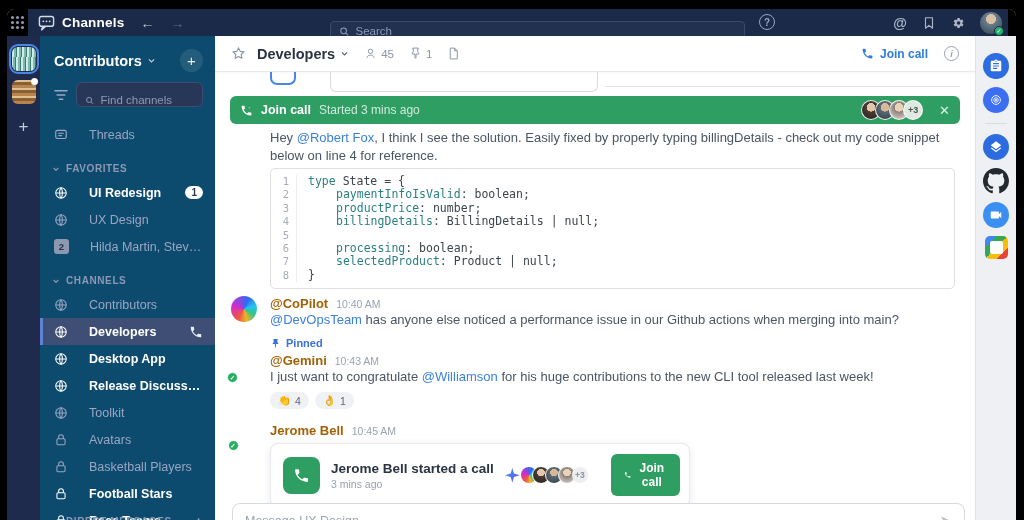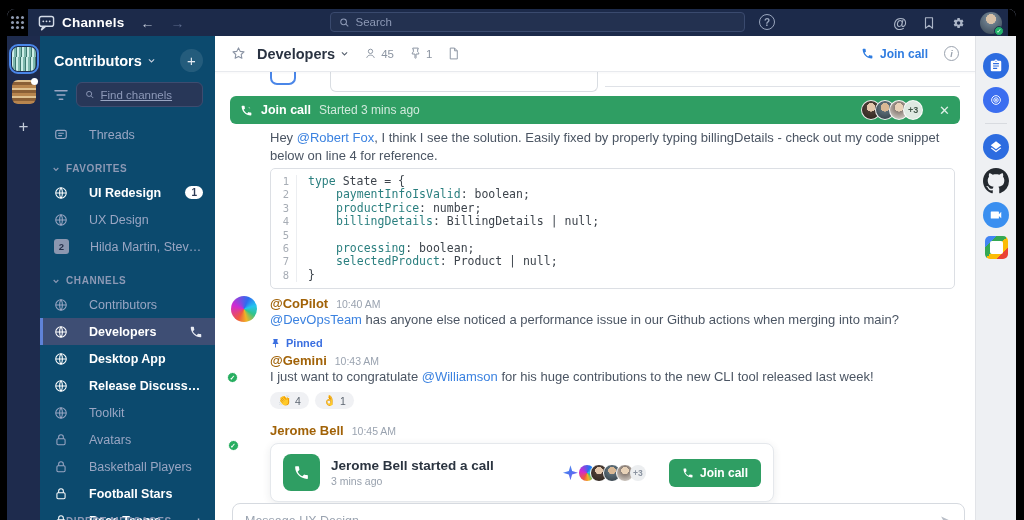--- a/index.html
+++ b/index.html
@@ -8,21 +8,21 @@
 
   
   .topbar { height:27px; background:#1c2a4a; display:flex; align-items:center; position:relative; flex:0 0 auto; }
   .tb-cap-left { width:21px; height:100%; background:#000; display:flex; align-items:center; justify-content:center; }
   .grid-icon { display:grid; grid-template-columns:repeat(3,3px); grid-gap:2px; }
   .grid-icon i { width:3px; height:3px; background:#8f9ab0; border-radius:50%; }
   .tb-logo { width:17px; height:15px; margin:0 7px 0 10px; color:#d4dbe8; }
   .tb-title { color:#fff; font-size:13.5px; font-weight:bold; letter-spacing:.2px; }
   .tb-arrow { font-size:14px; margin-left:16px; color:#c3cbd9; cursor:pointer; }
   .tb-arrow.dim { color:#5c6a8c; }
-  .tb-search { position:absolute; left:323px; width:415px; height:20px; top:3px; background:#233150; border:1px solid #3a4a6e; border-radius:4px; display:flex; align-items:center; padding:0 8px; gap:6px; }
+  .tb-search { position:absolute; left:323px; width:415px; height:20px; top:12px; background:#233150; border:1px solid #3a4a6e; border-radius:4px; display:flex; align-items:center; padding:0 8px; gap:6px; }
   .tb-search svg { width:11px; height:11px; stroke:#8d99b5; }
   .tb-search input { background:transparent; border:none; outline:none; color:#cfd6e4; font-size:11.5px; width:100%; font-family:"Liberation Sans",sans-serif; }
   .tb-search input::placeholder { color:#8d99b5; }
   .tb-help { position:absolute; left:752px; top:5px; width:16px; height:16px; border:1.5px solid #9aa6bd; border-radius:50%; color:#9aa6bd; font-size:10px; font-weight:bold; display:flex; align-items:center; justify-content:center; cursor:pointer; }
   .tb-right { position:absolute; right:14px; top:0; height:100%; display:flex; align-items:center; gap:15px; }
   .tb-at { color:#aab4c6; font-size:14px; font-weight:bold; cursor:pointer; }
   .tb-right svg { width:14px; height:14px; cursor:pointer; }
   .tb-avatar { width:22px; height:22px; border-radius:50%; position:relative; cursor:pointer;
     background:radial-gradient(circle at 50% 32%, #d9c2a8 26%, #6b7d8c 28%, #3c4a57 90%); }
   .status-dot { position:absolute; right:-2px; bottom:-2px; width:10px; height:10px; background:#22b26a; border:1.5px solid #1c2a4a; border-radius:50%; color:#fff; font-size:6px; line-height:8px; text-align:center; }
@@ -41,21 +41,21 @@
   .rail-plus { color:#c3cbd9; font-size:17px; margin-top:4px; cursor:pointer; }
 
   
   .sidebar { width:175px; background:#0c4a6e; flex:0 0 auto; position:relative; overflow:hidden; color:#9aa6c3; }
   .ws-header { display:flex; align-items:center; justify-content:space-between; padding:13px 12px 6px 14px; }
   .ws-name { color:#fff; font-size:14.5px; font-weight:bold; display:flex; align-items:center; gap:5px; cursor:pointer; }
   .ws-name svg { width:9px; height:9px; stroke:#c6cede; }
   .ws-plus { width:23px; height:23px; border-radius:50%; background:rgba(255,255,255,.1); color:#e6eaf2; font-size:15px; display:flex; align-items:center; justify-content:center; cursor:pointer; }
   .find-row { display:flex; align-items:center; gap:8px; padding:4px 12px 0 14px; }
   .filter-icon { flex:0 0 auto; width:14px; height:12px; cursor:pointer; }
-  .find-box { flex:1; height:25px; background:#283758; border:1px solid #3d4c70; border-radius:6px; display:flex; align-items:center; gap:6px; padding:0 8px;text-decoration:underline; }
+  .find-box { flex:1; height:25px; background:#283758; border:1px solid #3d4c70; border-radius:6px; display:flex; align-items:flex-end; gap:6px; padding:0 8px; }
   .find-box svg { width:11px; height:11px; stroke:#8d99b8; }
   .find-box input { background:transparent; border:none; outline:none; width:100%; color:#cfd6e4; font-size:11.5px; font-family:"Liberation Sans",sans-serif; }
   .find-box input::placeholder { color:#8d99b8; }
   .sb-item { display:flex; align-items:center; gap:21px; height:27px; padding:0 12px 0 14px; font-size:12.5px; cursor:pointer; color:#9aa6c3; position:relative; }
   .sb-item svg { width:14px; height:14px; flex:0 0 auto; }
   .sb-item .lbl { white-space:nowrap; overflow:hidden; text-overflow:ellipsis; flex:1; }
   .sb-item.unread { color:#fff; font-weight:bold; }
   .sb-item.active { background:#3e4e74; color:#fff; font-weight:bold; }
   .sb-item.active::before { content:""; position:absolute; left:0; top:0; bottom:0; width:3px; background:#5f83d8; }
   .threads { margin-top:14px; }
@@ -134,21 +134,21 @@
     background:radial-gradient(circle at 50% 34%, #e8cdb2 27%, #7a8c98 29%, #aebec8 95%); }
 
   .m-copilot { margin-top:7px; }
   .pinned-row { display:flex; align-items:center; gap:5px; margin:8px 0 4px 40px; color:#3b6fe0; font-size:11px; font-weight:bold; }
   .pinned-row svg { width:11px; height:11px; }
   .m-gemini { margin-top:3px; }
   .reactions { display:flex; gap:6px; margin-top:6px; }
   .chip { background:#f0f1f4; border-radius:12px; padding:2px 8px; font-size:10.5px; color:#5c6570; display:flex; gap:4px; align-items:center; cursor:pointer; }
   .m-jerome { margin-top:14px; }
 
-  .call-card { margin-top:5px; width:504px; background:#fff; border:1px solid #e5e8ec; border-radius:8px; box-shadow:0 2px 8px rgba(30,40,60,.09); padding:10px 12px; display:flex; align-items:center; gap:11px; }
+  .call-card { margin-top:5px; width:420px; background:#fff; border:1px solid #e5e8ec; border-radius:8px; box-shadow:0 2px 8px rgba(30,40,60,.09); padding:10px 12px; display:flex; align-items:center; gap:11px; }
   .cc-tile { width:37px; height:37px; border-radius:8px; background:#2f9e63; display:flex; align-items:center; justify-content:center; flex:0 0 auto; }
   .cc-tile svg { width:17px; height:17px; color:#fff; }
   .cc-title { font-size:13.5px; font-weight:bold; color:#2b3440; white-space:nowrap; }
   .cc-time { font-size:10.5px; color:#98a1ad; margin-top:2px; }
   .cc-cluster { display:flex; align-items:center; margin-left:auto; }
   .mini-star { width:15px; height:15px; background:linear-gradient(135deg,#6ea8f7,#4b74ee 45%,#8b5cf6);
     clip-path:polygon(50% 0,61% 39%,100% 50%,61% 61%,50% 100%,39% 61%,0 50%,39% 39%); }
   .mini-cop { width:16px; height:16px; border-radius:50%; margin-left:1px;
     background:conic-gradient(from 210deg,#f0583f,#d12ad1 22%,#2a6df0 48%,#25c4f0 62%,#33c48a 75%,#f0b425 88%,#f0583f); }
   .cc-cluster .pav { width:18px; height:18px; border-radius:50%; border:1.5px solid #fff; margin-left:-5px; }

